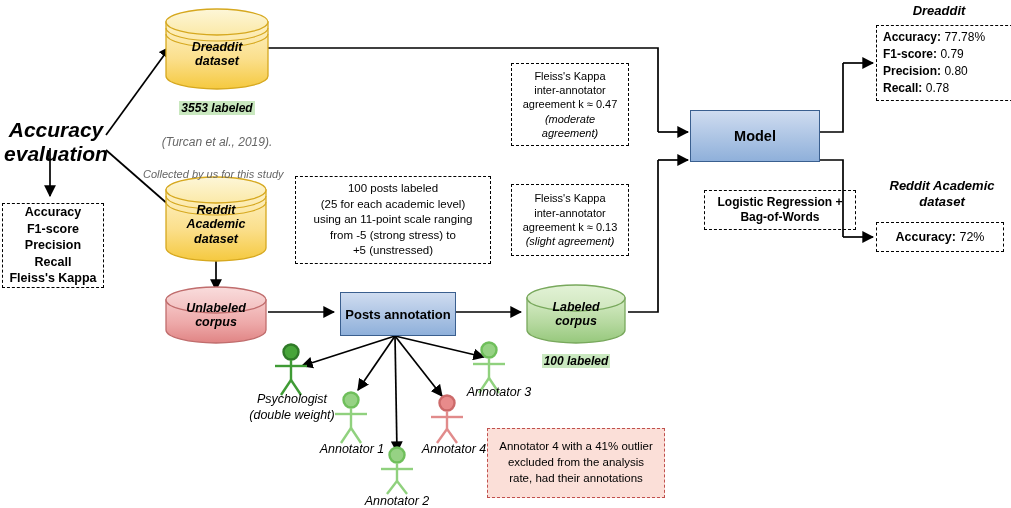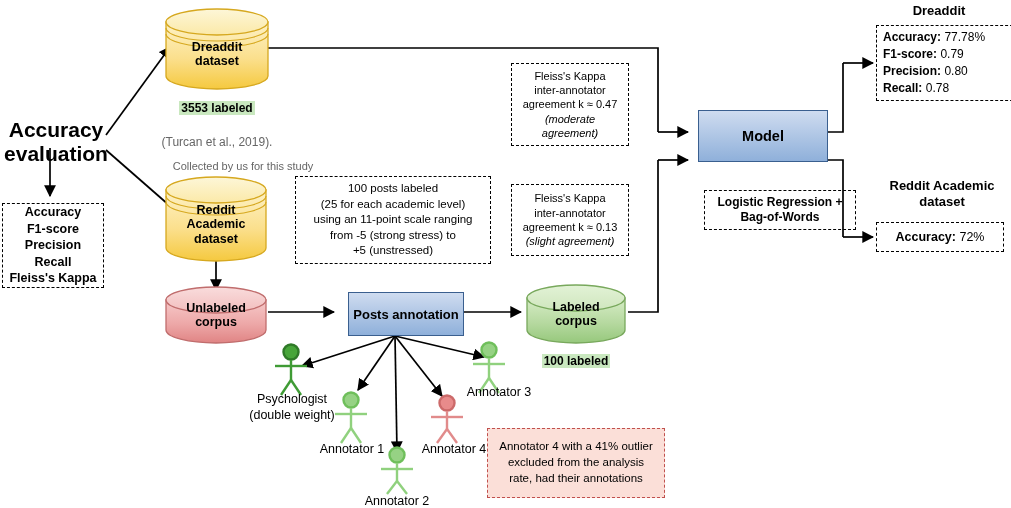--- a/index.html
+++ b/index.html
@@ -1,34 +1,34 @@
 <!DOCTYPE html>
 <html><head>
 <meta charset="utf-8">
 <style>
   html,body{margin:0;padding:0;background:#ffffff;}
   body{width:1011px;height:508px;position:relative;overflow:hidden;
        font-family:"Liberation Sans",sans-serif;color:#000;}
   #stage{position:absolute;left:0;top:0;width:1011px;height:508px;}
   svg.layer{position:absolute;left:0;top:0;width:1011px;height:508px;overflow:visible;}
   
-  .t{position:absolute;text-align:center;line-height:1.15;}
+  .t{position:absolute;text-align:center;line-height:1.15;font-style:italic;}
   .bold{font-weight:bold;}
   .ital{font-style:italic;}
   .gray{color:#666666;margin-top:16px;}
   
   .dbox{position:absolute;border:1.6px dashed #000;background:transparent;
         display:flex;align-items:center;justify-content:center;text-align:center;
         box-sizing:border-box;}
   .dbox.pink{border-color:#c0504d;background:#fbdfd8;}
   
   .pbox{position:absolute;border:1.4px solid #3a5f8f;box-sizing:border-box;
         background:linear-gradient(180deg,#cfdcf0 0%,#b2c8e6 45%,#8fb0da 100%);
         display:flex;align-items:center;justify-content:center;text-align:center;
-        font-weight:bold;margin-left:8px;}
+        font-weight:bold;}
   
   .hl{background:#c9e8bf;padding:0 2px;font-weight:bold;}
 </style>
 </head>
 <body>
 
 <div id="stage">
 
   <svg class="layer">
     <defs>
@@ -185,21 +185,21 @@
 
   <div class="t bold" style="left:166px;top:40px;width:102px;font-size:12.5px;">
     <div>Dreaddit</div>
     <div>dataset</div>
   </div>
   <div class="t" style="left:146px;top:102px;width:142px;font-size:12px;">
     <span class="hl">3553 labeled</span>
   </div>
   <div class="t gray" style="left:140px;top:120px;width:154px;font-size:12px;">(Turcan et al., 2019).</div>
 
-  <div class="t gray" style="left:143px;top:144px;width:200px;font-size:11px;text-align:center;">Collected by us for this study</div>
+  <div class="t gray" style="left:143px;top:152px;width:200px;font-size:11px;text-align:left;">Collected by us for this study</div>
 
   <div class="t bold" style="left:166px;top:203px;width:100px;font-size:12.5px;">
     <div>Reddit</div>
     <div>Academic</div>
     <div>dataset</div>
   </div>
 
   <div class="t bold" style="left:166px;top:301px;width:100px;font-size:12.5px;">
     <div>Unlabeled</div>
     <div>corpus</div>

